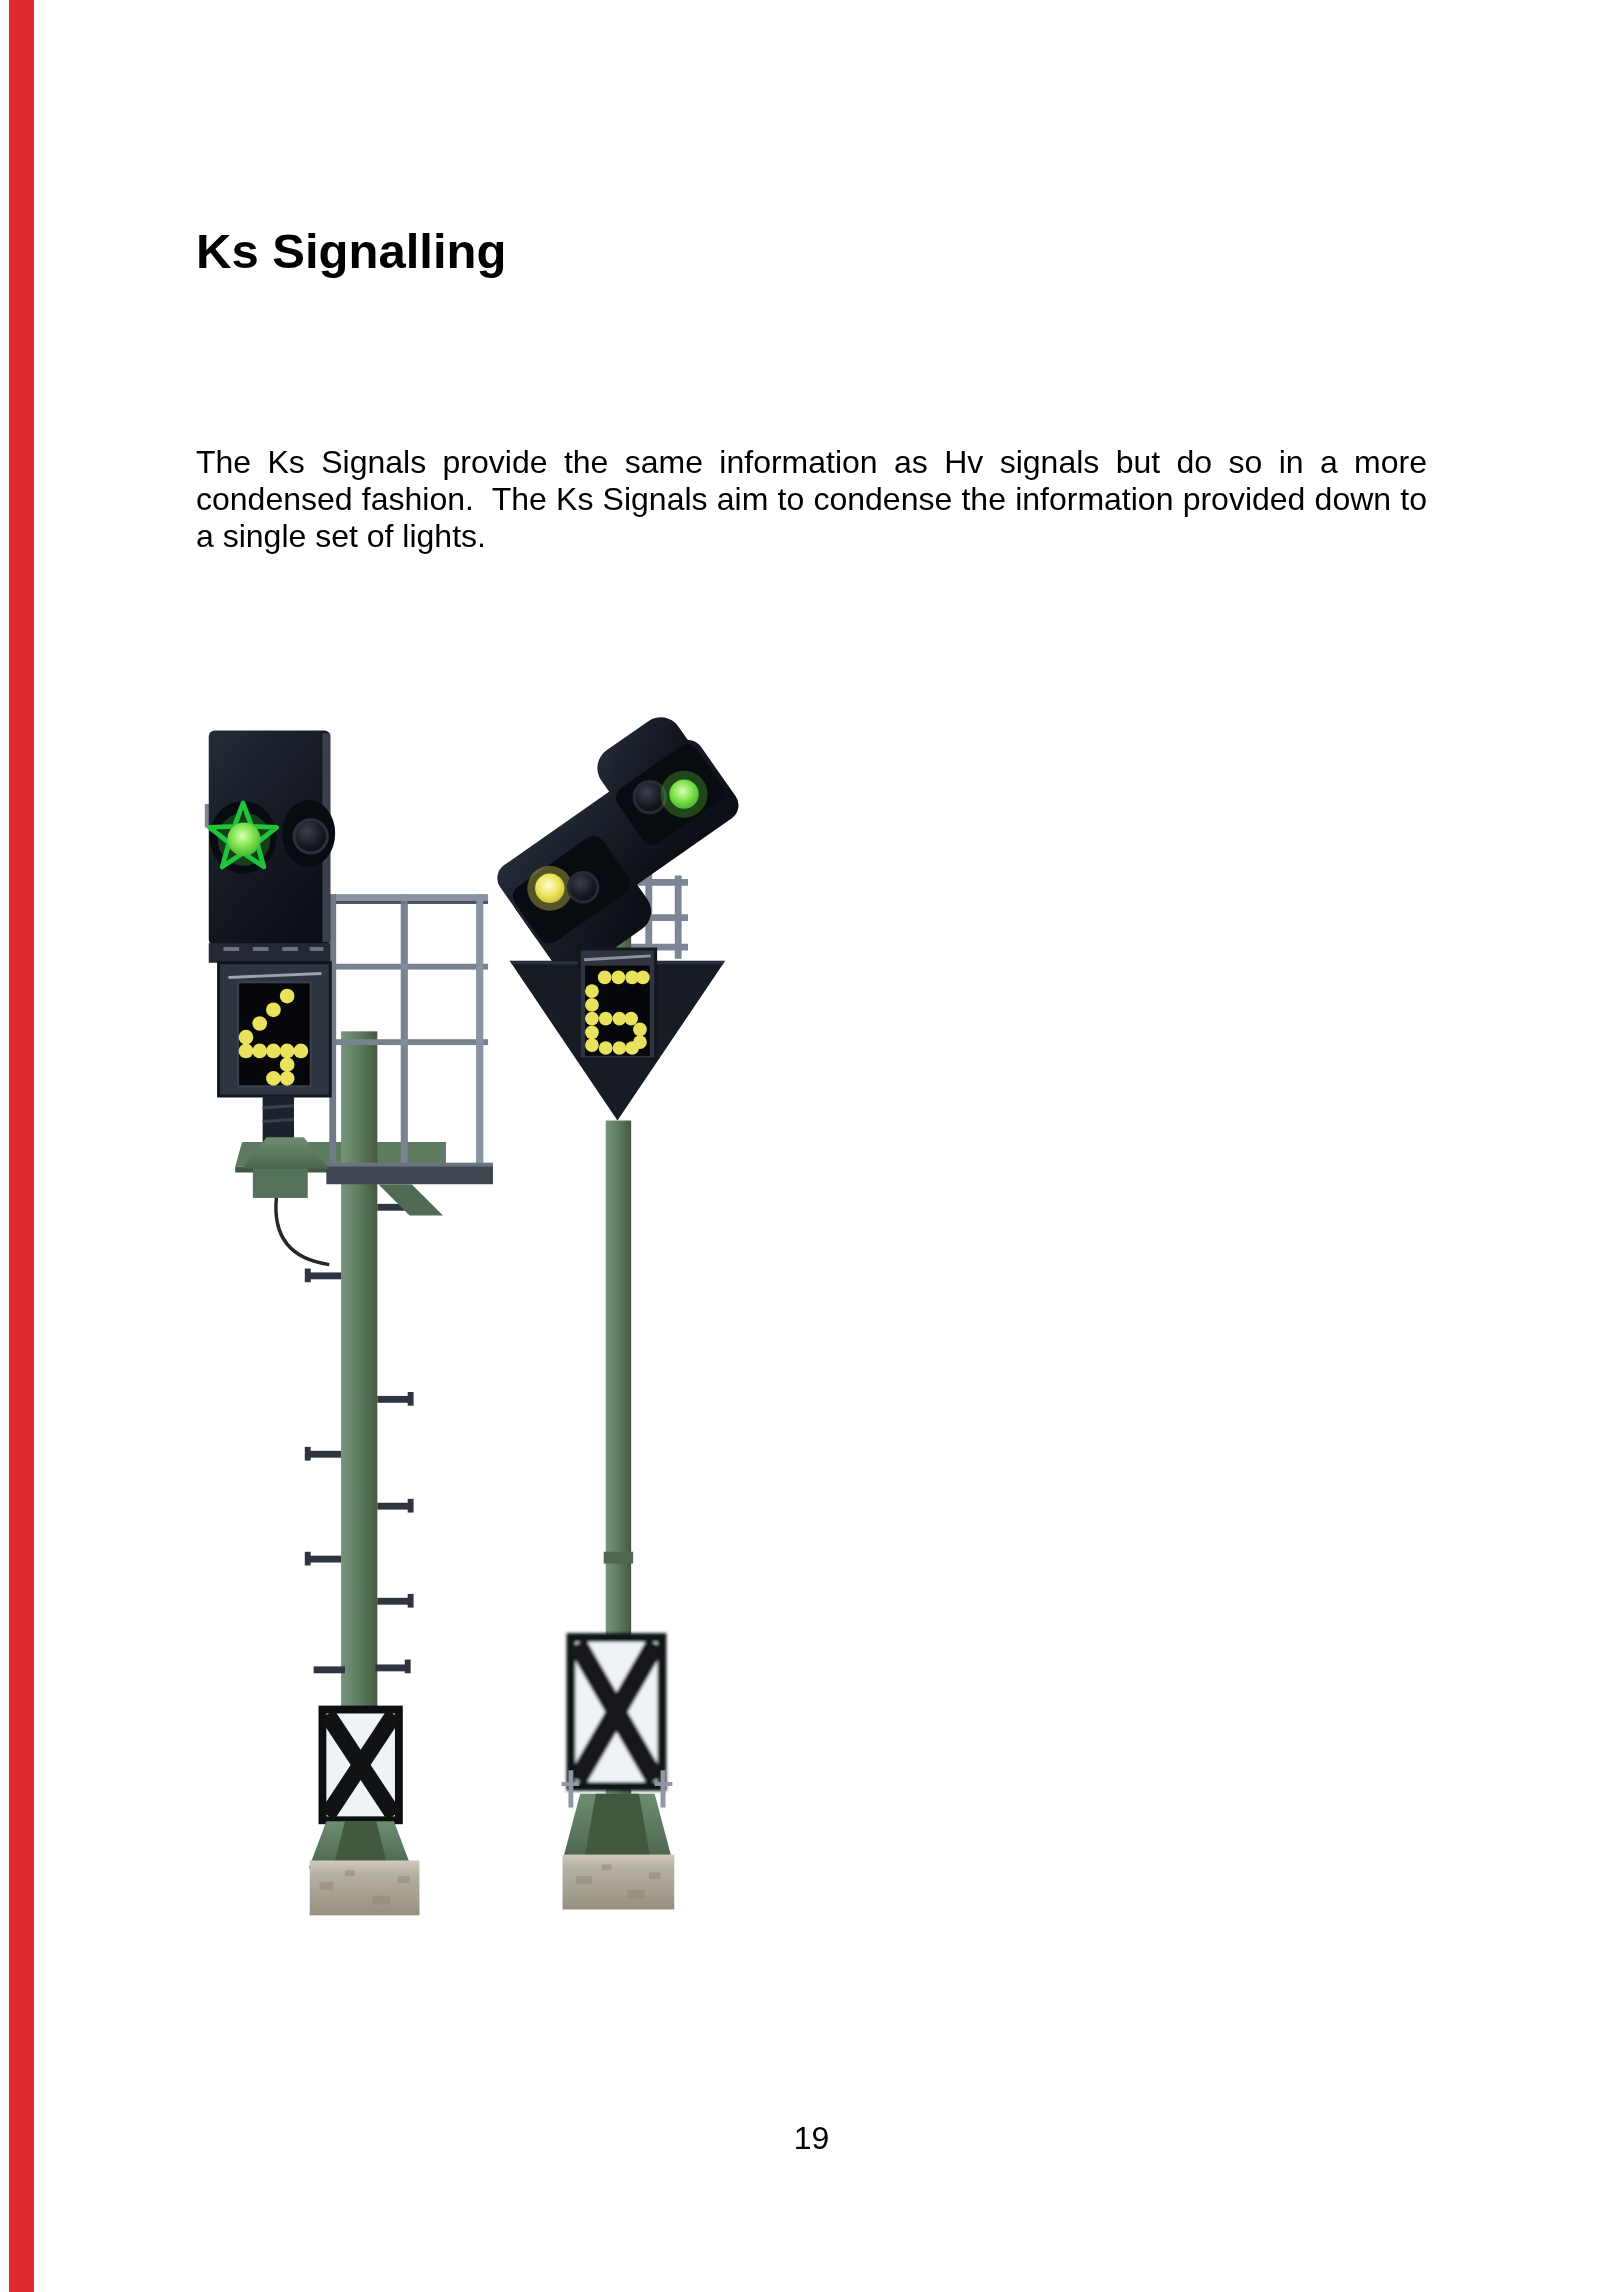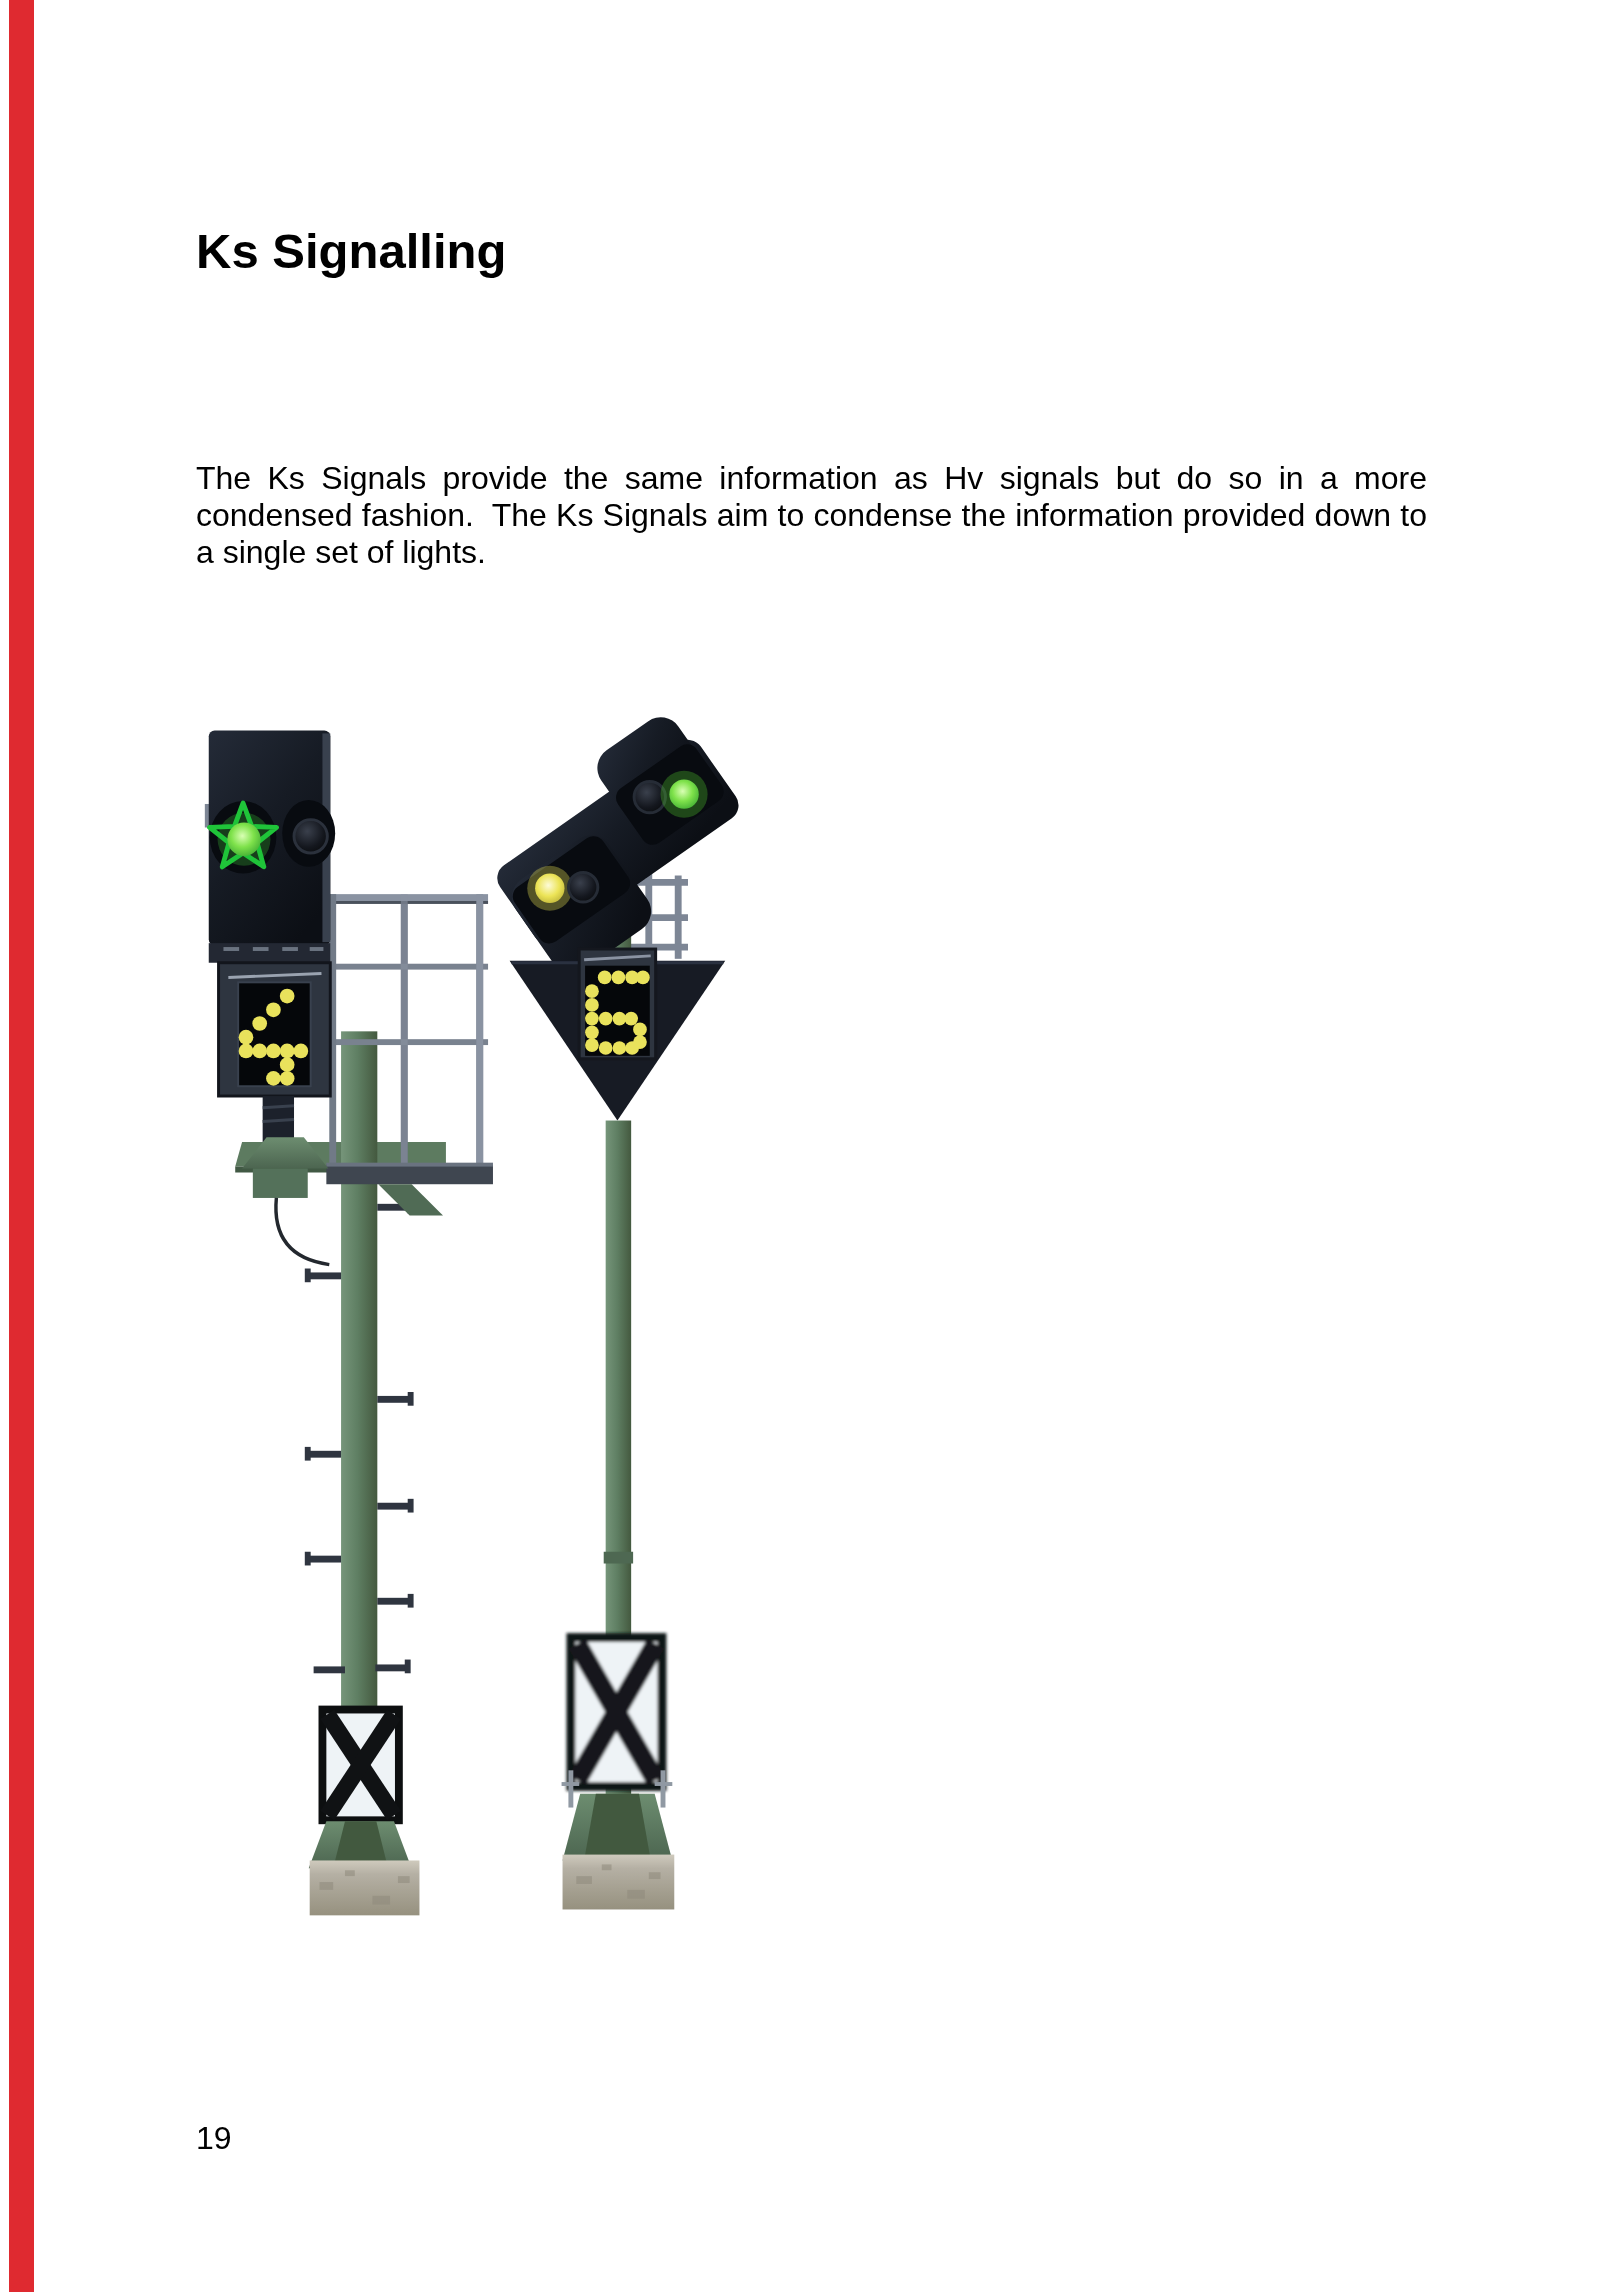--- a/index.html
+++ b/index.html
@@ -2,22 +2,22 @@
 <html><head>
 <meta charset="utf-8">
 <style>
   html,body{margin:0;padding:0;background:#888;}
   .page{position:relative;width:1621px;height:2293px;background:#ffffff;overflow:hidden;
         font-family:"Liberation Sans","DejaVu Sans",sans-serif;color:#000;}
   .redbar{position:absolute;left:8.8px;top:0;width:25.5px;height:2293px;}
   .title{position:absolute;left:196px;top:189px;width:1231px;font-size:49px;font-weight:bold;line-height:1.2;}
   .para{position:absolute;left:196px;width:1231px;font-size:32px;line-height:37px;text-align:justify;}
   .para.last-left{text-align-last:left;}
-  .p1{top:272px;} .p2{top:428px;} .p3{top:539px;}
-  .pagenum{position:absolute;left:196px;top:2120px;width:1231px;font-size:32px;}
+  .p1{top:272px;} .p2{top:412px;} .p3{top:539px;}
+  .pagenum{position:absolute;left:196px;top:2120px;width:1231px;font-size:32px;text-align:center;}
   svg.figure{position:absolute;left:0;top:0;}
 </style>
 </head>
 <body>
 
 <div class="page" style="background: rgb(255, 255, 255);">
 
   <div class="redbar" style="background: rgb(223, 42, 48);"></div>
 
   <h1 class="title">Ks Signalling</h1>

